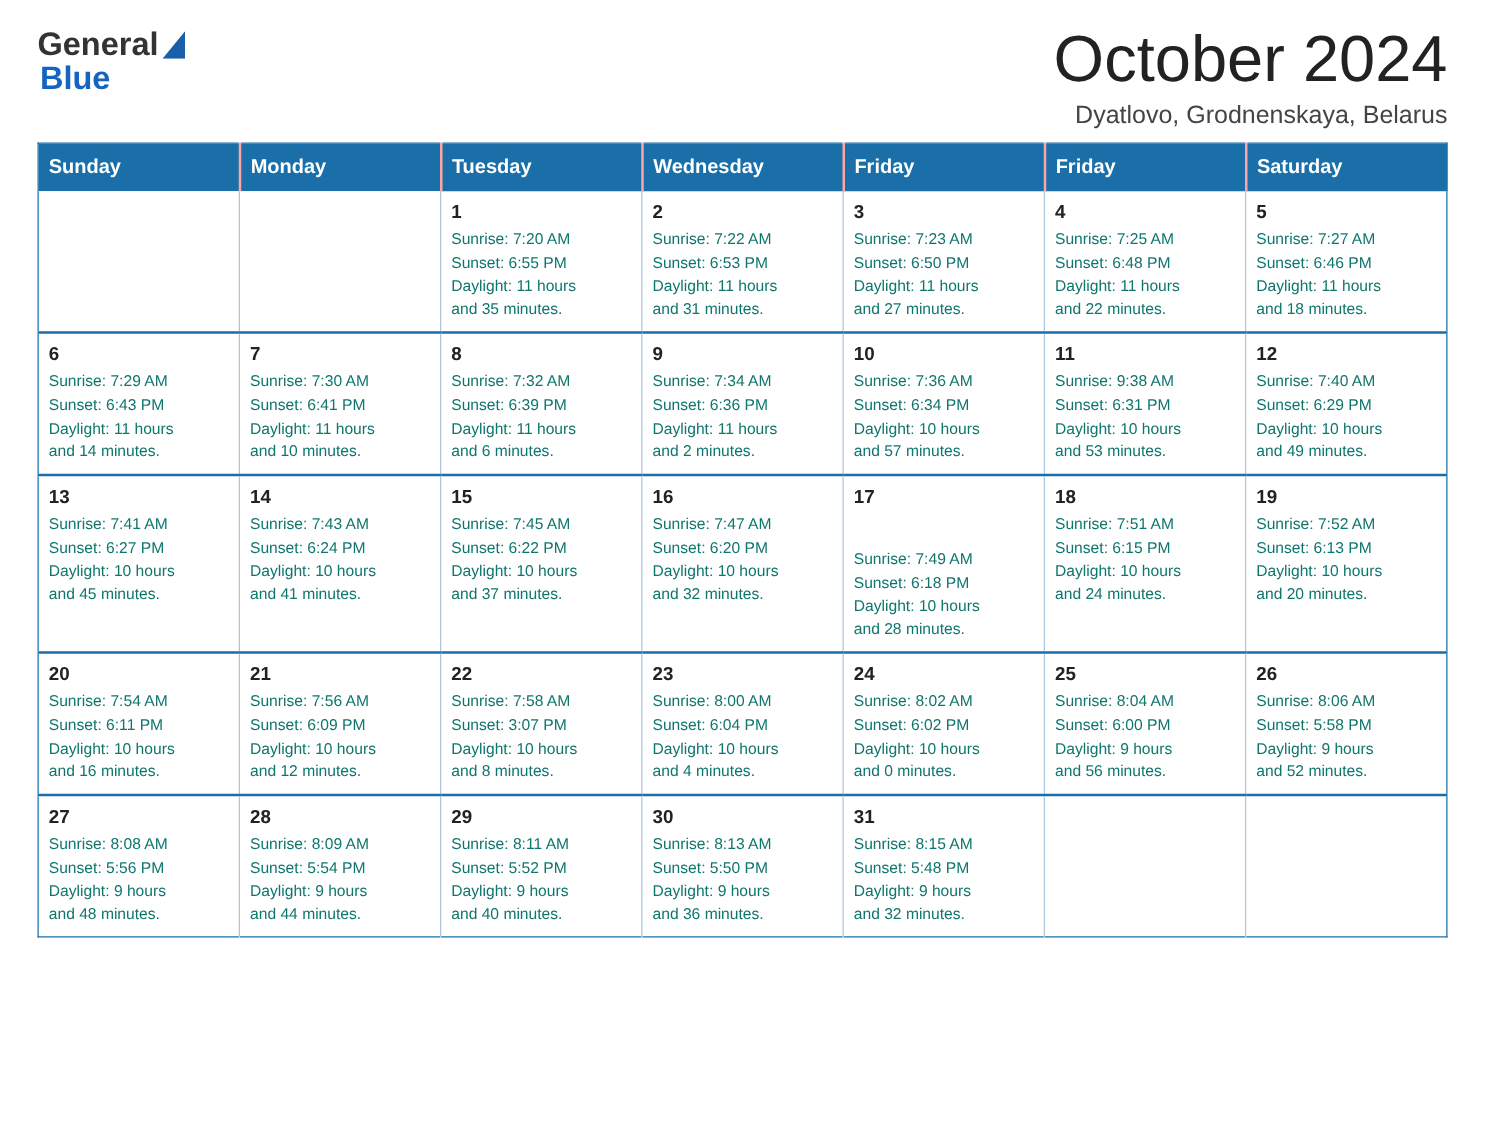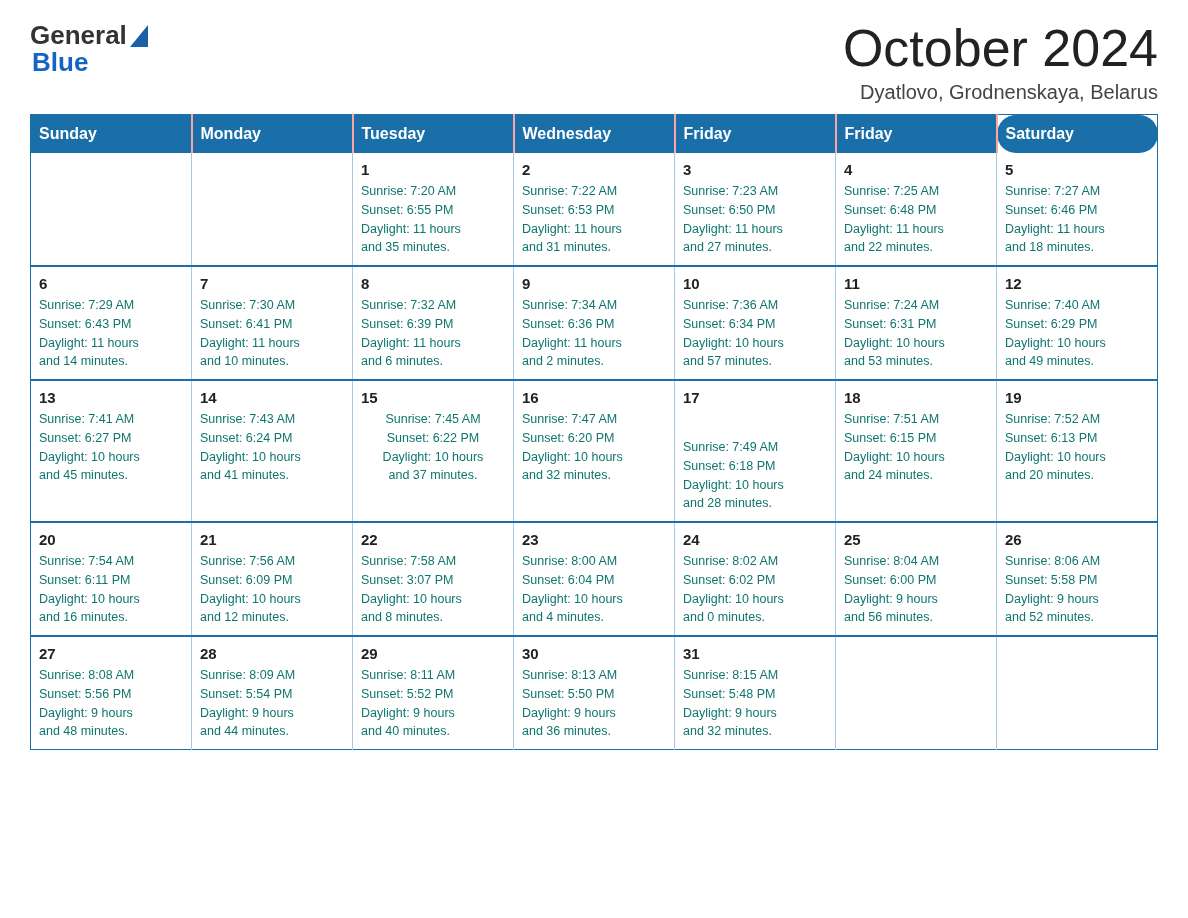--- a/index.html
+++ b/index.html
@@ -39,21 +39,20 @@
       background-color: #1a6fa8;
       color: #fff;
       font-size: 16px;
       font-weight: 600;
       padding: 10px 8px;
       text-align: left;
       border-right: 2px solid #fca5a5;
     }
     .calendar thead tr th:last-child {
       border-right: none;
-      border-radius: 19px;
     }
     .calendar tbody tr td {
       vertical-align: top;
       padding: 8px;
       border-right: 1px solid #aac8e0;
       border-bottom: 2px solid #1a6fa8;
       width: calc(100% / 7);
       font-size: 13px;
       color: #333;
       min-height: 100px;
@@ -213,21 +212,21 @@
         </td>
         <td>
           <span class="day-number">10</span>
           <div class="day-info" style="white-space: pre-line;">Sunrise: 7:36 AM
 Sunset: 6:34 PM
 Daylight: 10 hours
 and 57 minutes.</div>
         </td>
         <td>
           <span class="day-number">11</span>
-          <div class="day-info" style="white-space: pre-line;">Sunrise: 7:24 AM
+          <div class="day-info" style="white-space: pre-line;">Sunrise: 9:38 AM
 Sunset: 6:31 PM
 Daylight: 10 hours
 and 53 minutes.</div>
         </td>
         <td>
           <span class="day-number">12</span>
           <div class="day-info" style="white-space: pre-line;">Sunrise: 7:40 AM
 Sunset: 6:29 PM
 Daylight: 10 hours
 and 49 minutes.</div>
@@ -243,21 +242,21 @@
         </td>
         <td>
           <span class="day-number">14</span>
           <div class="day-info" style="white-space: pre-line;">Sunrise: 7:43 AM
 Sunset: 6:24 PM
 Daylight: 10 hours
 and 41 minutes.</div>
         </td>
         <td>
           <span class="day-number">15</span>
-          <div class="day-info" style="white-space: pre-line; text-align: center;">Sunrise: 7:45 AM
+          <div class="day-info" style="white-space: pre-line;">Sunrise: 7:45 AM
 Sunset: 6:22 PM
 Daylight: 10 hours
 and 37 minutes.</div>
         </td>
         <td>
           <span class="day-number">16</span>
           <div class="day-info" style="white-space: pre-line;">Sunrise: 7:47 AM
 Sunset: 6:20 PM
 Daylight: 10 hours
 and 32 minutes.</div>

